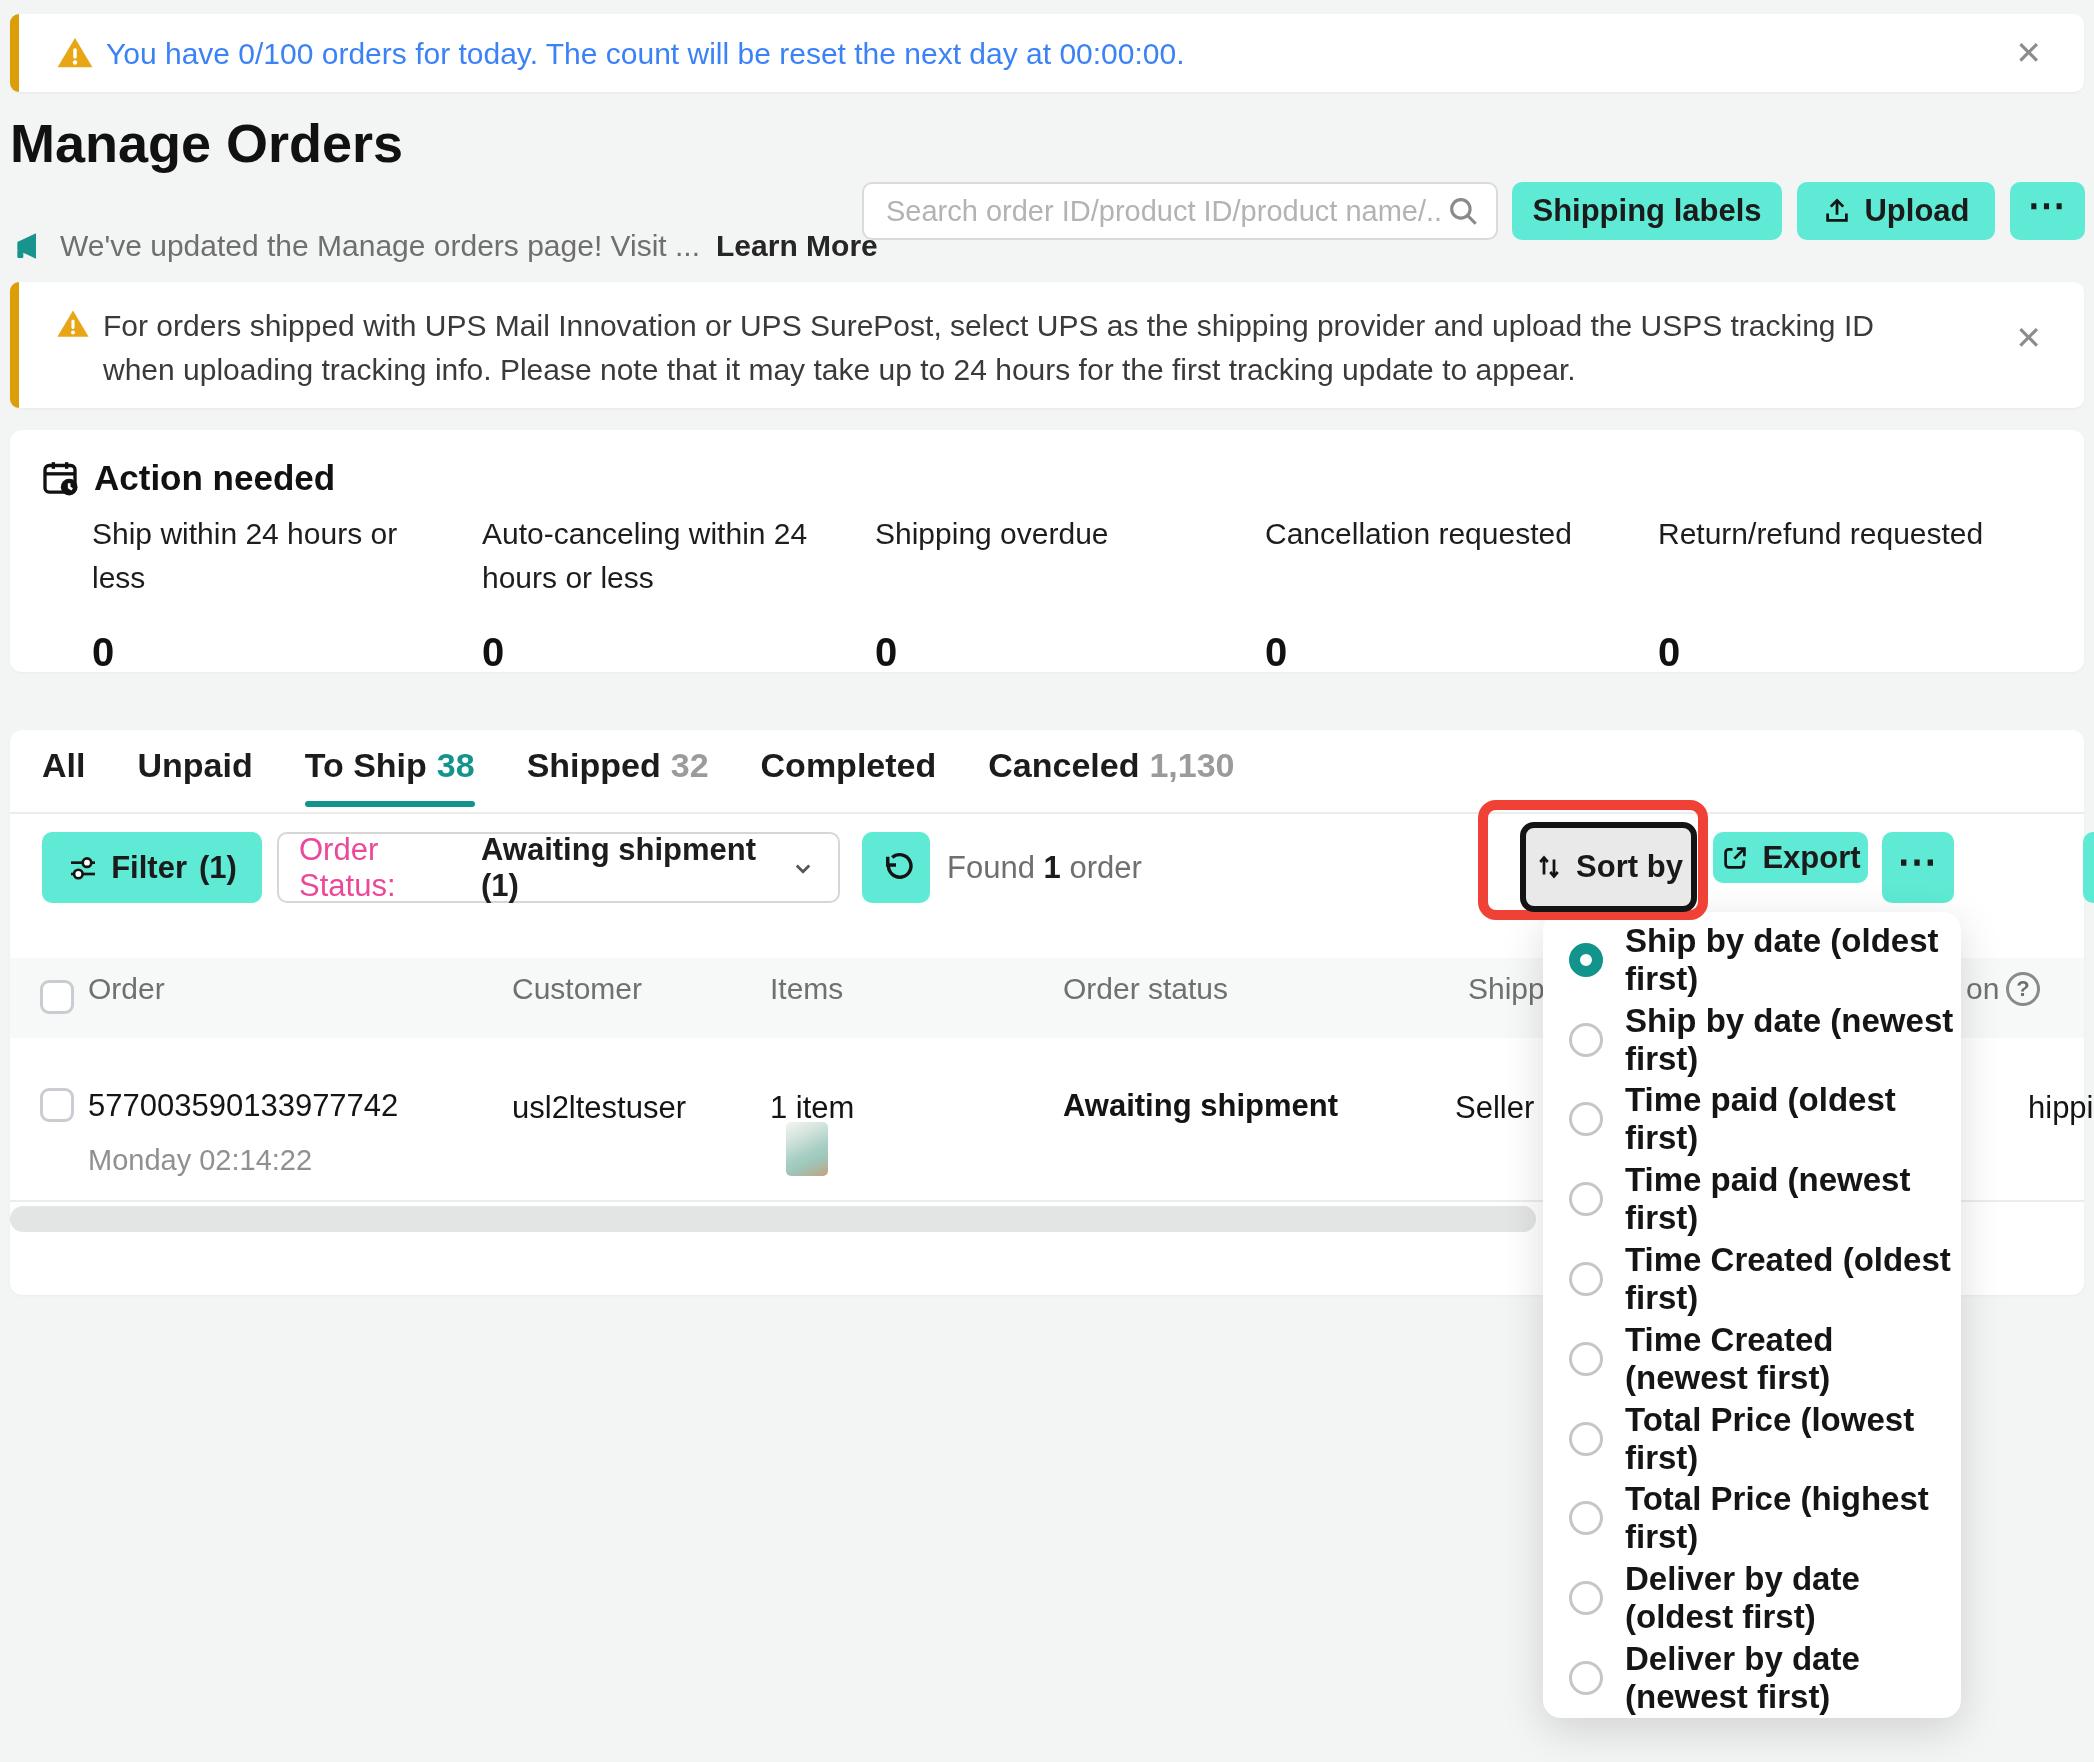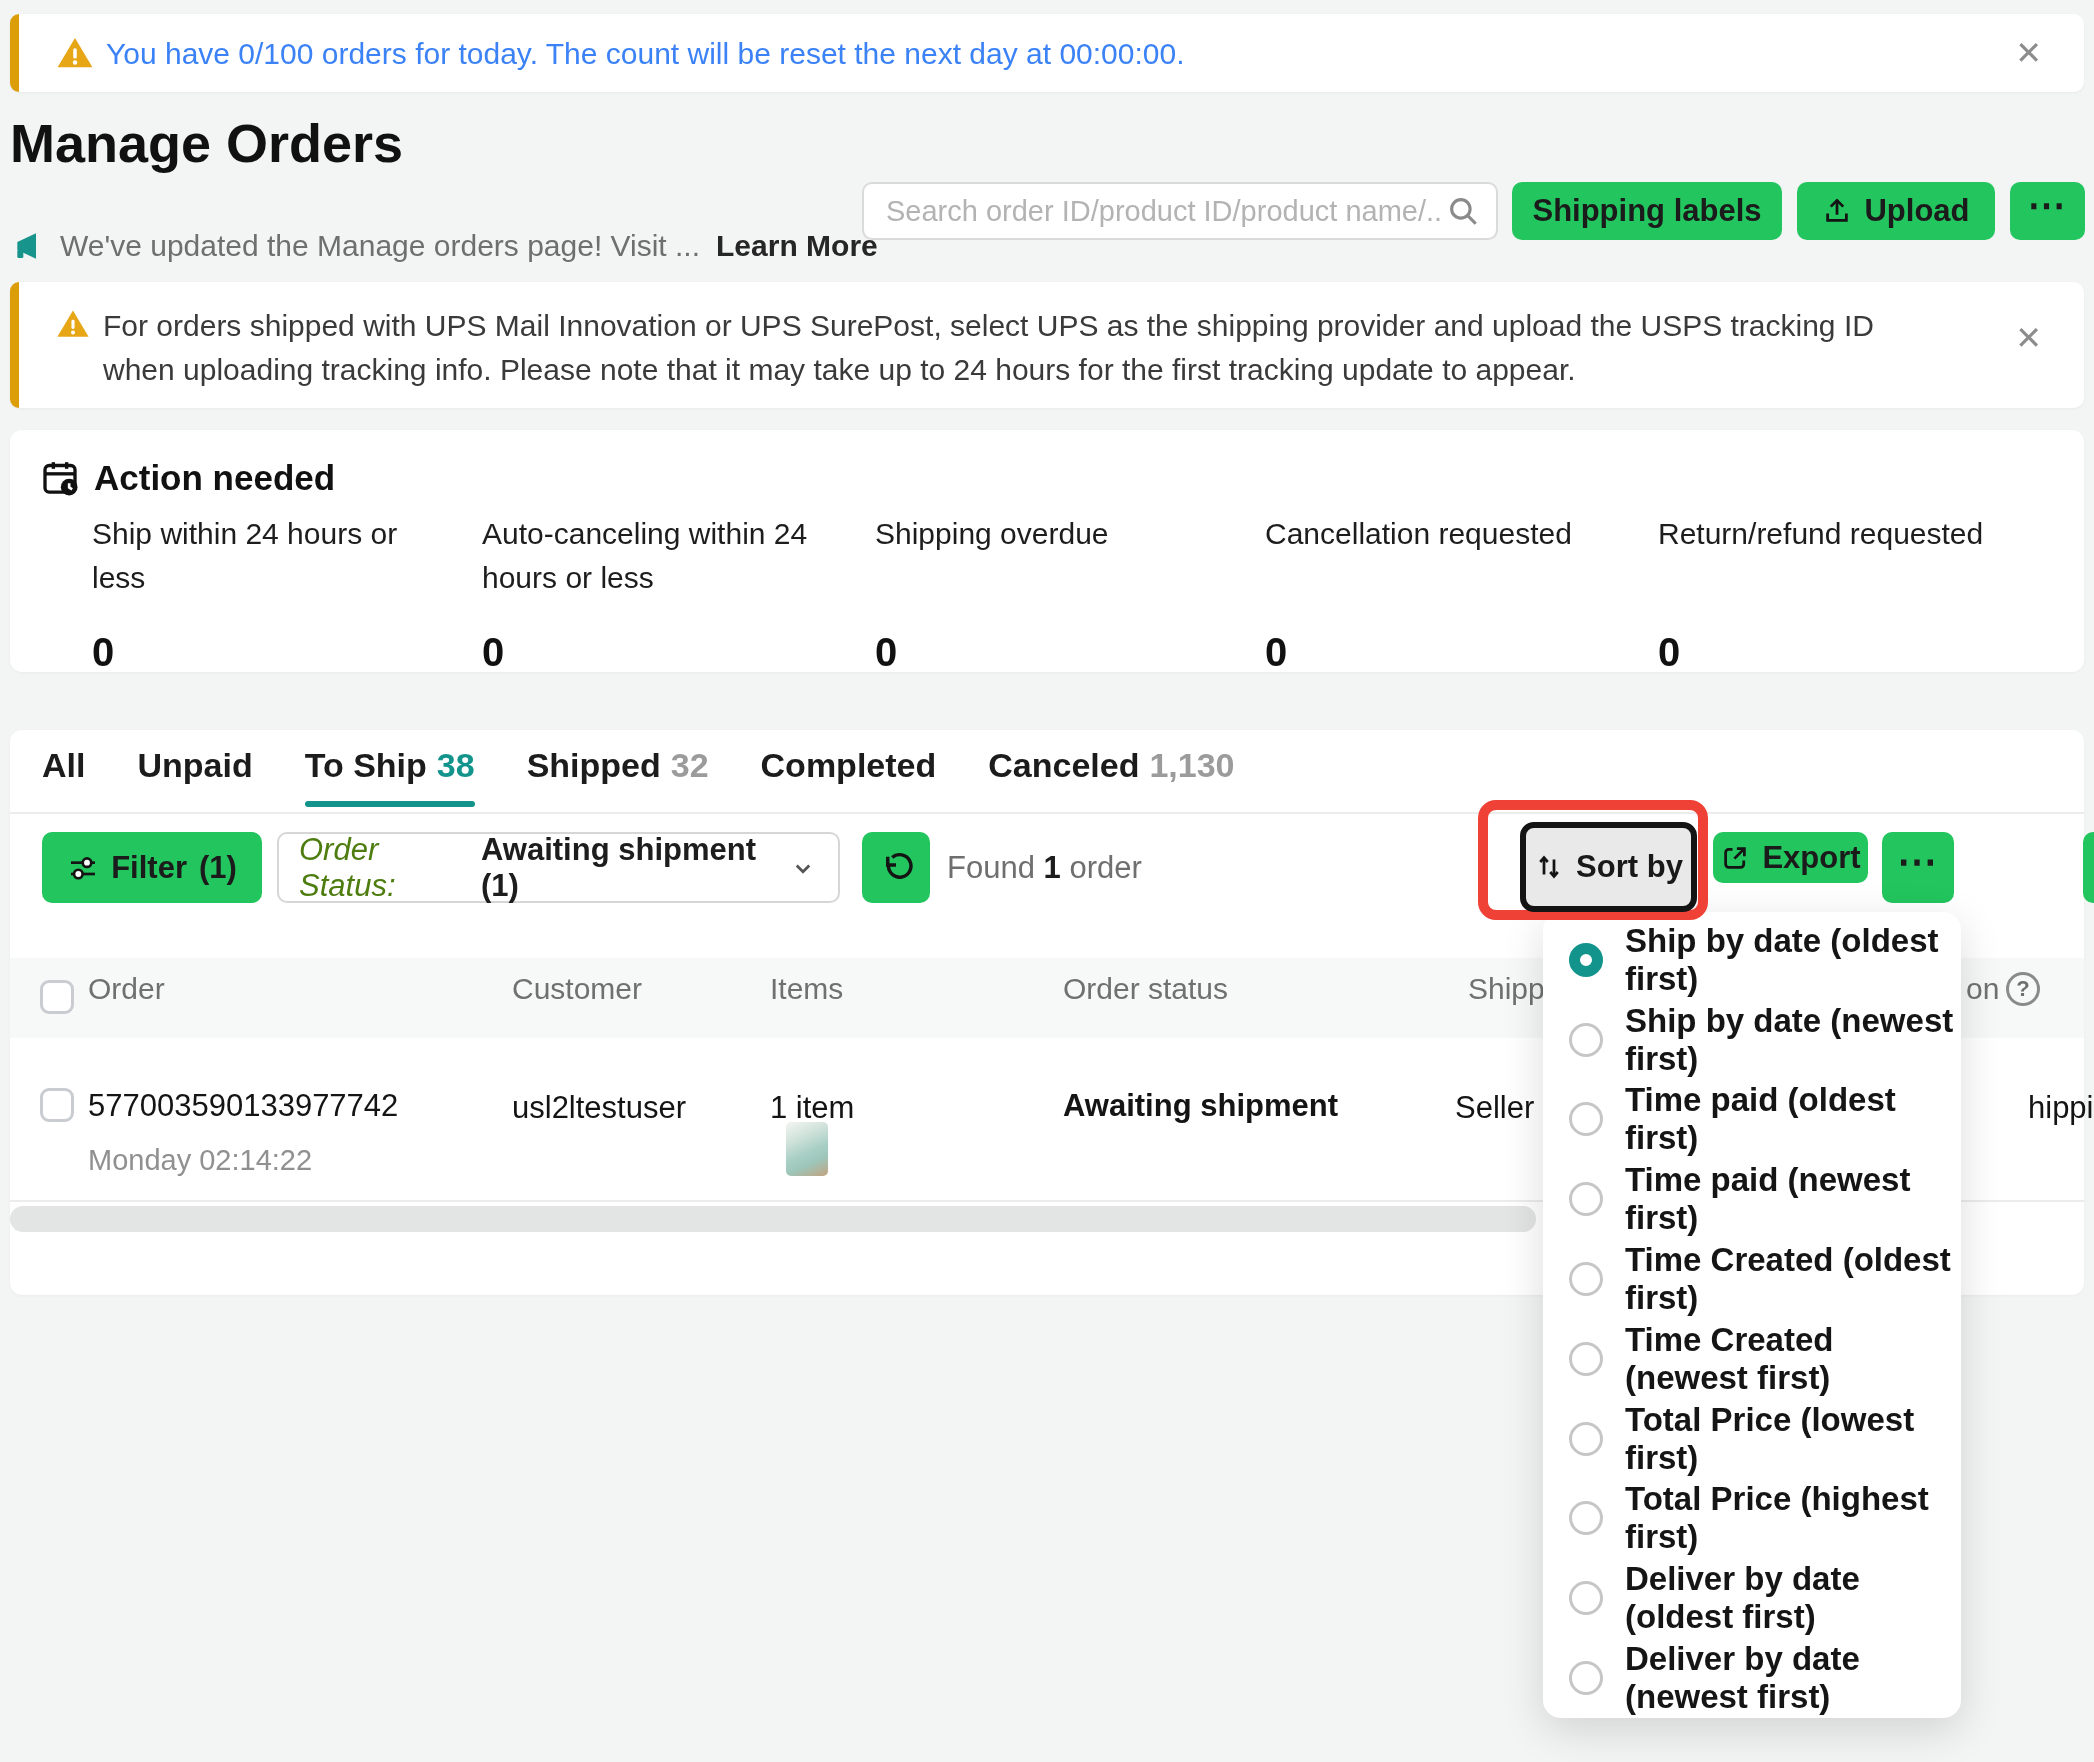--- a/index.html
+++ b/index.html
@@ -8,21 +8,21 @@
   .abs{position:absolute;}
   
   .banner{position:absolute;left:10px;width:2074px;background:#fff;border-radius:10px;
     box-shadow:0 1px 3px rgba(0,0,0,.05);}
   .ybar{position:absolute;left:0;top:0;bottom:0;width:9px;background:#db9e09;border-radius:10px 0 0 10px;}
   .banner-close{position:absolute;right:42px;top:50%;transform:translateY(-50%);
     color:#8c8c8c;font-size:32px;line-height:1;cursor:pointer;}
   .warn-ico{position:absolute;left:46px;width:38px;height:38px;}
   
   .btn{position:absolute;display:flex;align-items:center;justify-content:center;gap:12px;
-    background:#22c55e;border-radius:10px;font-weight:700;font-size:31px;color:#1b1b1b;cursor:pointer;}
+    background:#5eead4;border-radius:10px;font-weight:700;font-size:31px;color:#1b1b1b;cursor:pointer;}
   .ico{display:inline-flex;align-items:center;justify-content:center;}
   
   .title{position:absolute;left:10px;top:112px;font-size:54px;font-weight:700;color:#111;}
   .subtitle{position:absolute;left:12px;top:208px;display:flex;align-items:center;gap:16px;
     font-size:30px;color:#6f6f6f;margin-top:21px;}
   .learnmore{color:#262626;font-weight:700;cursor:pointer;}
   .search{position:absolute;left:862px;top:182px;width:636px;height:58px;background:#fff;
     border:2px solid #dadada;border-radius:10px;display:flex;align-items:center;box-sizing:border-box;}
   .search input{flex:1;border:none;outline:none;background:transparent;margin-left:20px;
     font-family:"Liberation Sans",sans-serif;font-size:29px;color:#333;}
@@ -212,21 +212,21 @@
           <circle cx="15" cy="8" r="3.2" fill="#fff"></circle>
           <line x1="3" y1="16.5" x2="21" y2="16.5"></line>
           <circle cx="8.5" cy="16.5" r="3.2" fill="#fff"></circle>
         </svg>
     </span>
     <span>Filter</span>
     <span>(1)</span>
   </div>
 
   <div class="select">
-    <span style="color:#4d7c0f;font-style:italic;">Order Status:</span>
+    <span style="color:#ec4899;">Order Status:</span>
     <span style="color:#1d1d1d;font-weight:700;">Awaiting shipment (1)</span>
     <span class="ico" style="margin-left:auto;">
       <svg width="30" height="30" viewBox="0 0 24 24" fill="none" stroke="#555" stroke-width="2.2">
           <path d="M7 10 L12 15 L17 10"></path>
         </svg>
     </span>
   </div>
 
   <div class="btn" style="left:862px;top:832px;width:68px;height:71px;">
     <span class="ico">

